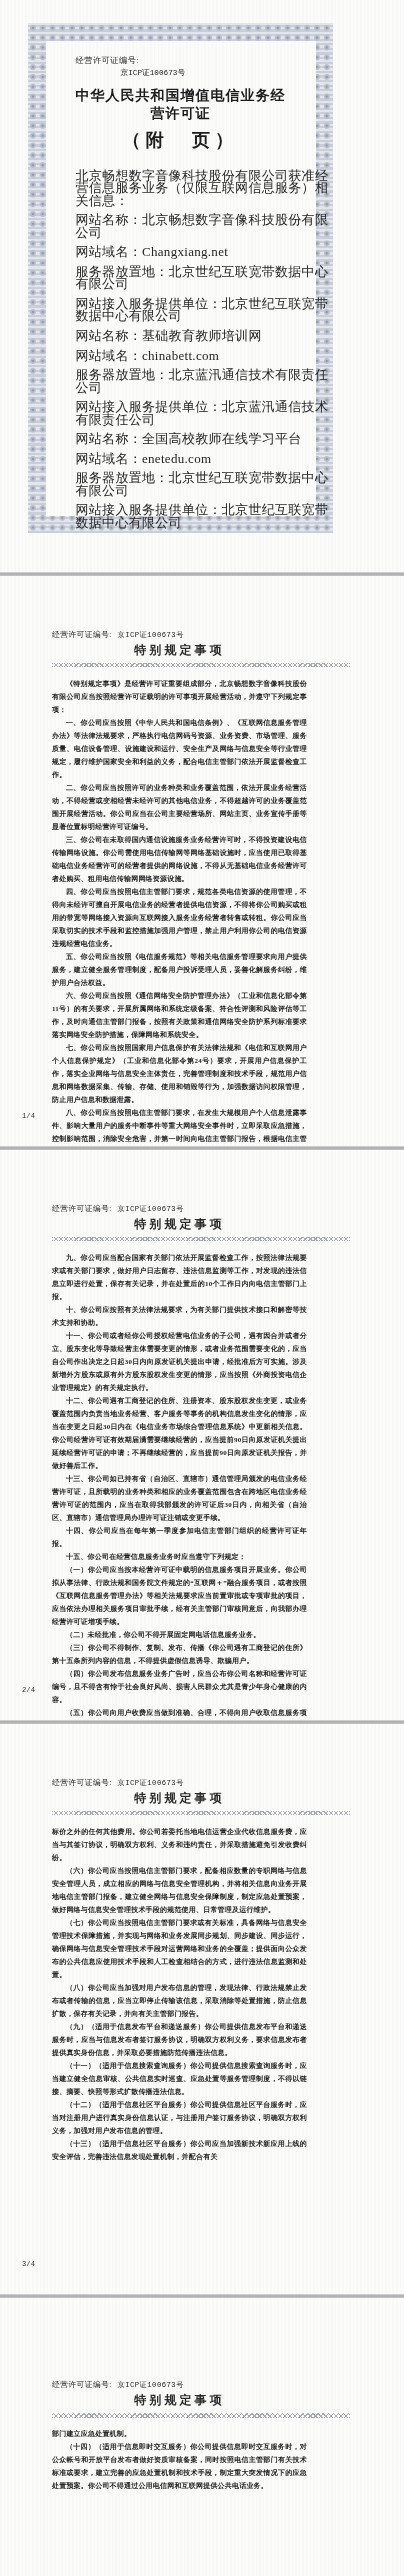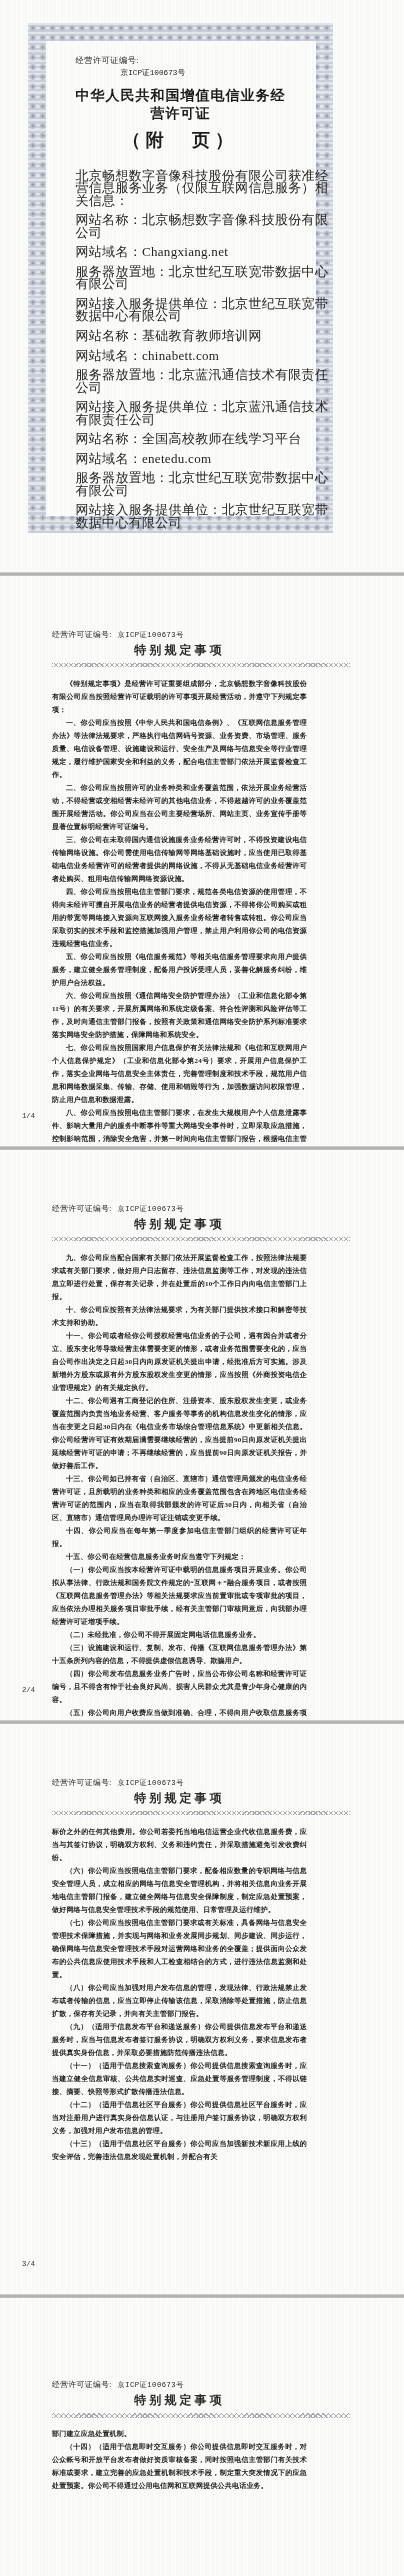--- a/index.html
+++ b/index.html
@@ -145,21 +145,21 @@
       <div class="paras">
           <p>九、你公司应当配合国家有关部门依法开展监督检查工作，按照法律法规要求或有关部门要求，做好用户日志留存、违法信息监测等工作，对发现的违法信息立即进行处置，保存有关记录，并在处置后的10个工作日内向电信主管部门上报。</p>
           <p>十、你公司应按照有关法律法规要求，为有关部门提供技术接口和解密等技术支持和协助。</p>
           <p>十一、你公司或者经你公司授权经营电信业务的子公司，遇有因合并或者分立、股东变化等导致经营主体需要变更的情形，或者业务范围需要变化的，应当自公司作出决定之日起30日内向原发证机关提出申请，经批准后方可实施。涉及新增外方股东或原有外方股东股权发生变更的情形，应当按照《外商投资电信企业管理规定》的有关规定执行。</p>
           <p>十二、你公司遇有工商登记的住所、注册资本、股东股权发生变更，或业务覆盖范围内负责当地业务经营、客户服务等事务的机构信息发生变化的情形，应当在变更之日起30日内在《电信业务市场综合管理信息系统》中更新相关信息。你公司经营许可证有效期届满需要继续经营的，应当提前90日向原发证机关提出延续经营许可证的申请；不再继续经营的，应当提前90日向原发证机关报告，并做好善后工作。</p>
           <p>十三、你公司如已持有省（自治区、直辖市）通信管理局颁发的电信业务经营许可证，且所载明的业务种类和相应的业务覆盖范围包含在跨地区电信业务经营许可证的范围内，应当在取得我部颁发的许可证后30日内，向相关省（自治区、直辖市）通信管理局办理许可证注销或变更手续。</p>
           <p>十四、你公司应当在每年第一季度参加电信主管部门组织的经营许可证年报。</p>
           <p>十五、你公司在经营信息服务业务时应当遵守下列规定：</p>
           <p>（一）你公司应当按本经营许可证中载明的信息服务项目开展业务。你公司拟从事法律、行政法规和国务院文件规定的“互联网＋”融合服务项目，或者按照《互联网信息服务管理办法》等相关法规要求应当前置审批或专项审批的项目，应当依法办理相关服务项目审批手续，经有关主管部门审核同意后，向我部办理经营许可证增项手续。</p>
           <p>（二）未经批准，你公司不得开展固定网电话信息服务业务。</p>
-          <p>（三）设施建设和运行、复制、发布、传播《互联网信息服务管理办法》第十五条所列内容的信息，不得提供虚假信息诱导、欺骗用户。</p>
+          <p>（三）你公司不得制作、复制、发布、传播《你公司遇有工商登记的住所》第十五条所列内容的信息，不得提供虚假信息诱导、欺骗用户。</p>
           <p>（四）你公司发布信息服务业务广告时，应当公布你公司名称和经营许可证编号，且不得含有悖于社会良好风尚、损害人民群众尤其是青少年身心健康的内容。</p>
           <p>（五）你公司向用户收费应当做到准确、合理，不得向用户收取信息服务项目中明码</p>
         </div>
     </div>
     <div class="page-num">2/4</div>
   </div>
 
   <div class="divider"></div>
 
   <div class="sheet sheet-mid">

